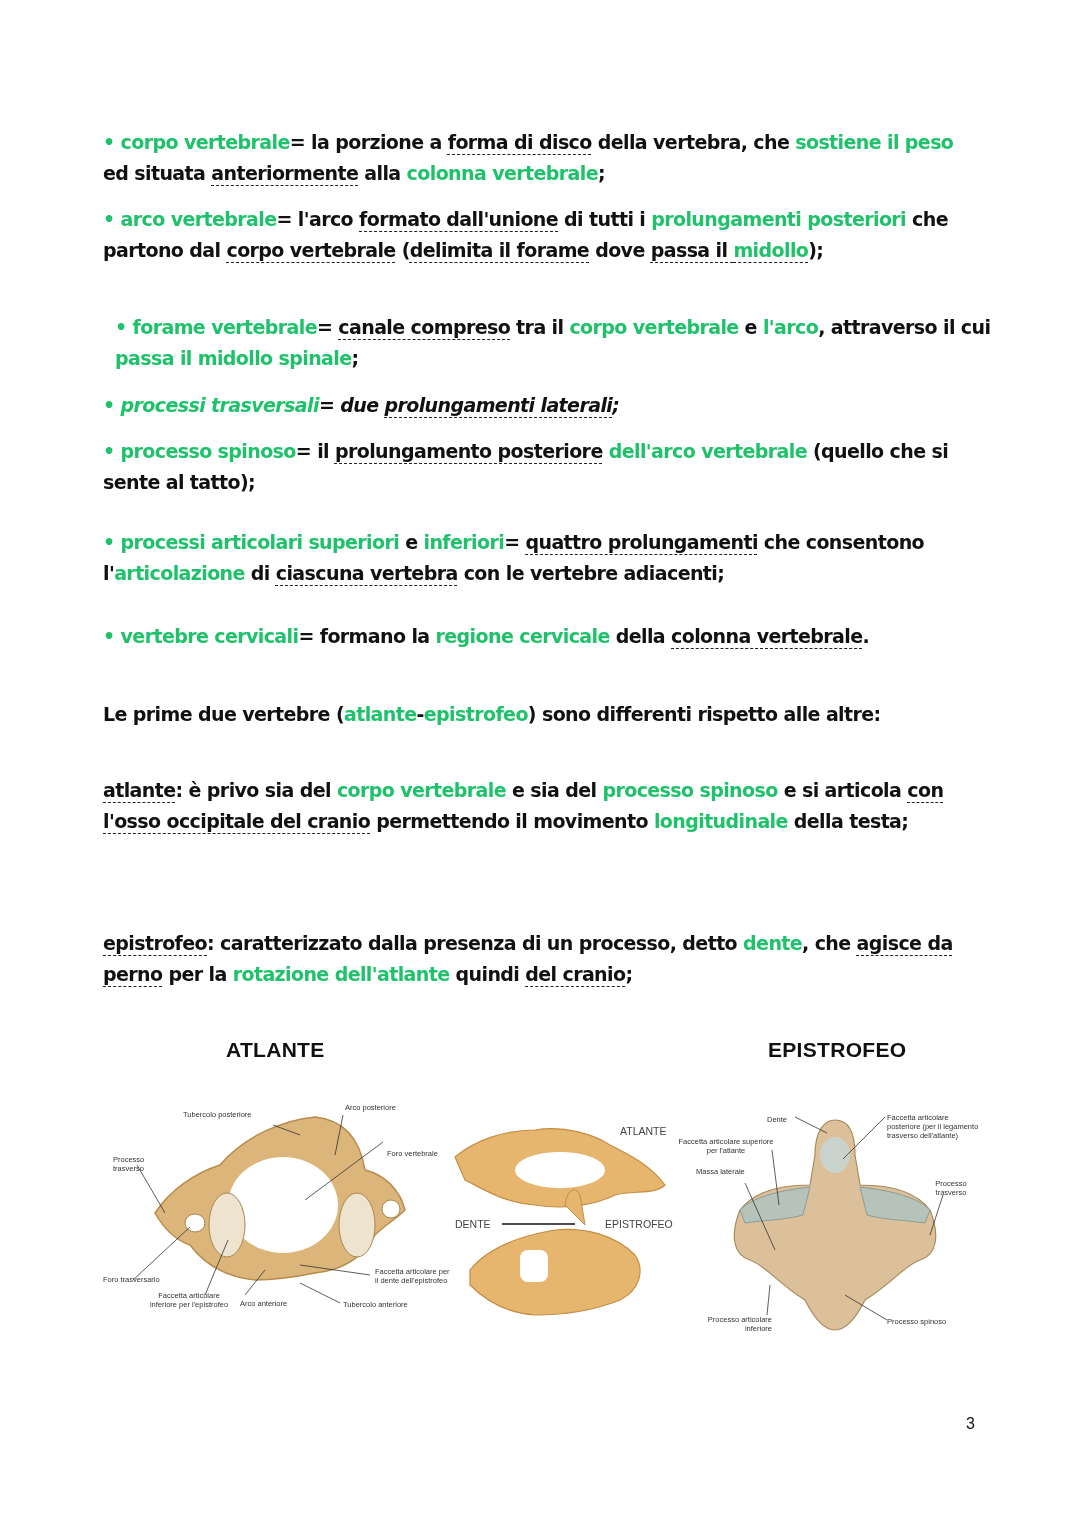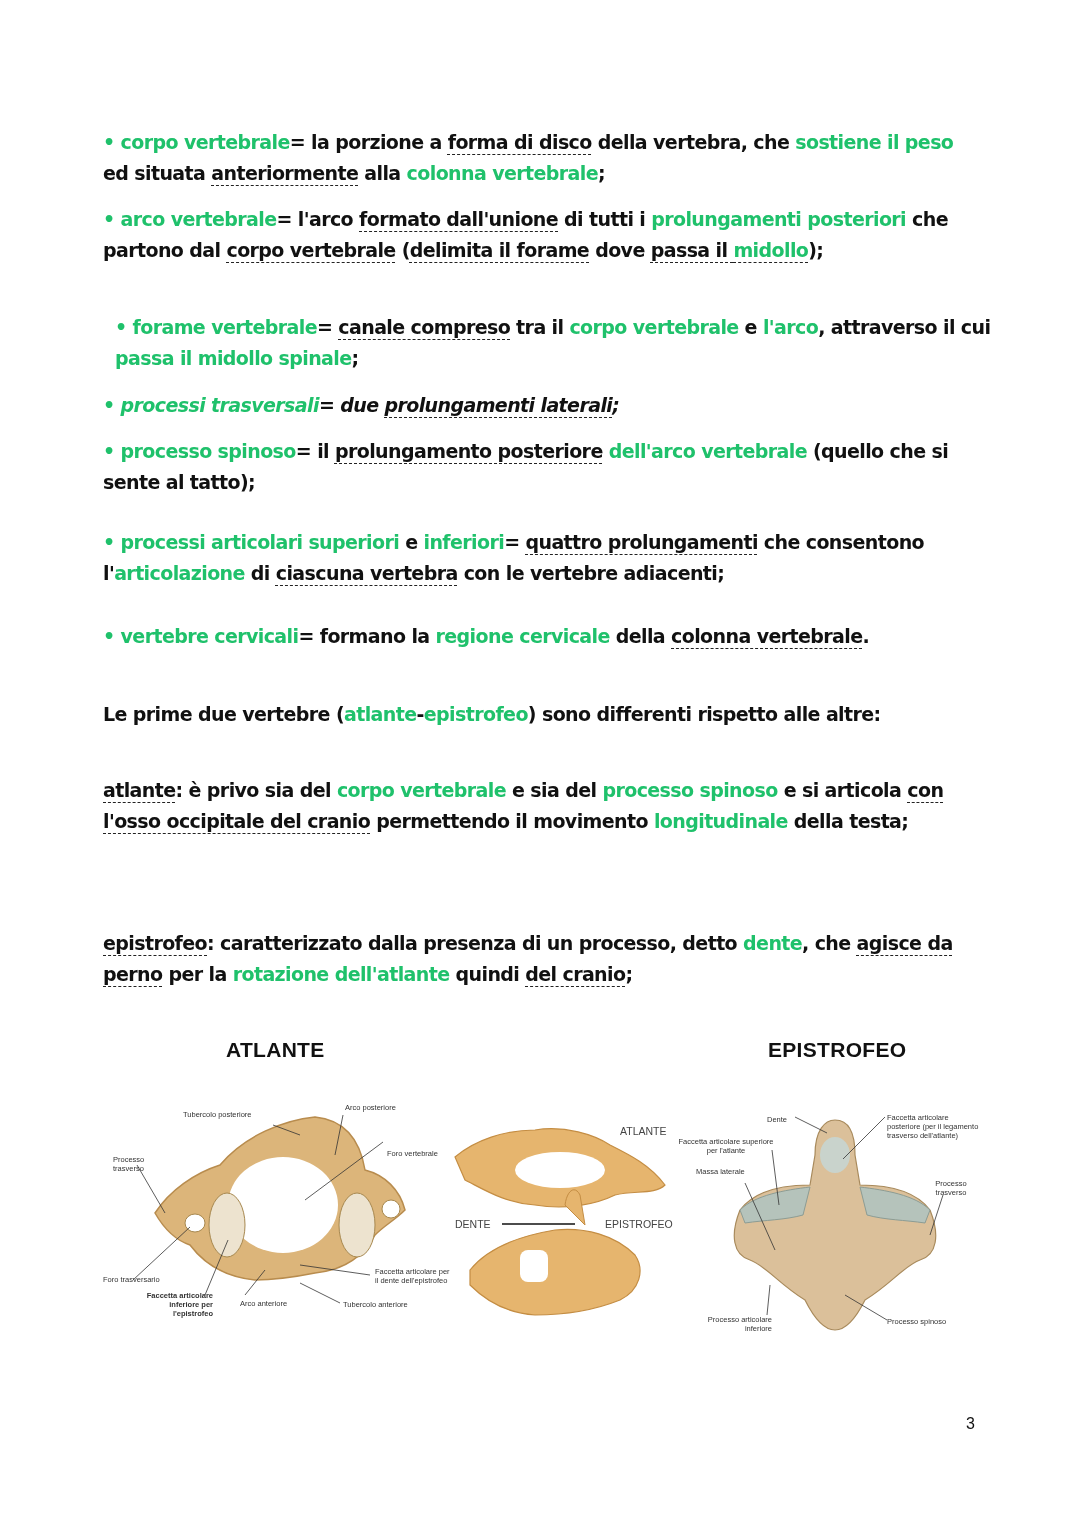--- a/index.html
+++ b/index.html
@@ -54,21 +54,21 @@
       <line x1="110" y1="200" x2="133" y2="145"></line>
       <line x1="150" y1="200" x2="170" y2="175"></line>
       <line x1="275" y1="180" x2="205" y2="170"></line>
       <line x1="245" y1="208" x2="205" y2="188"></line>
     </svg>
     <div class="lbl" style="left:88px; top:15px;">Tubercolo posteriore</div>
     <div class="lbl" style="left:250px; top:8px;">Arco posteriore</div>
     <div class="lbl" style="left:292px; top:54px;">Foro vertebrale</div>
     <div class="lbl" style="left:18px; top:60px; width:36px;">Processo trasverso</div>
     <div class="lbl" style="left:8px; top:180px;">Foro trasversario</div>
-    <div class="lbl" style="left:38px; top:196px; width:80px; text-align:right;font-weight:bold;">Faccetta articolare inferiore per l'epistrofeo</div>
+    <div class="lbl" style="left:54px; top:196px; width:80px; text-align:center;">Faccetta articolare inferiore per l'epistrofeo</div>
     <div class="lbl" style="left:145px; top:204px;">Arco anteriore</div>
     <div class="lbl" style="left:280px; top:172px; width:78px;">Faccetta articolare per il dente dell'epistrofeo</div>
     <div class="lbl" style="left:248px; top:205px;">Tubercolo anteriore</div>
   </div>
 
   <div class="fig" style="left:445px; width:235px;">
     <svg width="235" height="245" viewBox="0 0 235 245">
       <path d="M10,62 C30,45 60,35 90,35 C120,30 150,40 165,50 C185,60 205,70 220,90 C210,100 190,95 170,100 C150,110 120,115 90,110 C60,108 40,95 20,85 Z" fill="#e6b56e" stroke="#c48d43" stroke-width="1.2"></path>
       <ellipse cx="115" cy="75" rx="45" ry="18" fill="#ffffff"></ellipse>
       <path d="M120,110 C122,95 130,90 135,100 L140,130 Z" fill="#e6b56e" stroke="#c48d43"></path>

